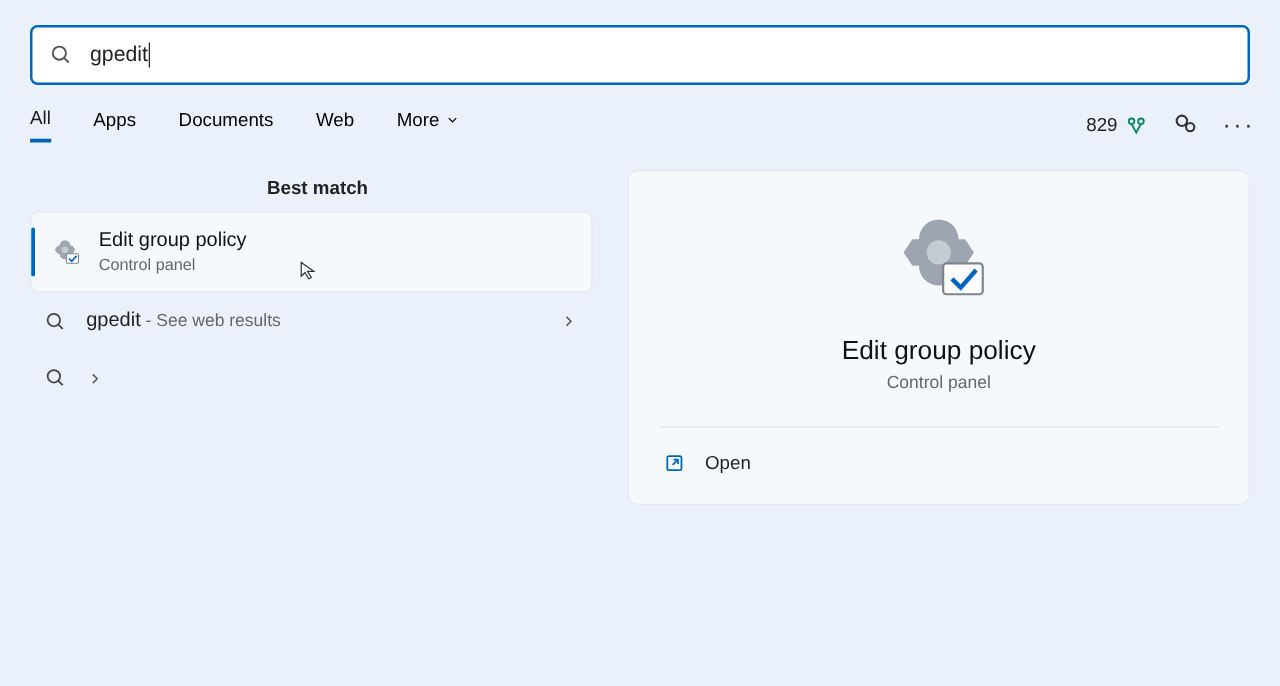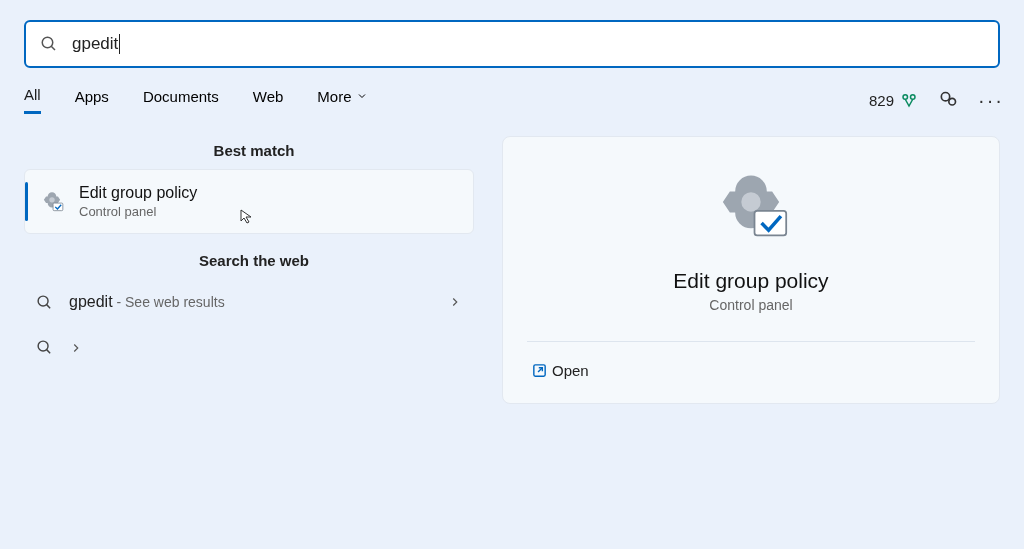--- a/index.html
+++ b/index.html
@@ -85,21 +85,21 @@
     .web-item .icon { width:17px; height:17px; color:#444; flex-shrink:0; }
     .web-item .label { font-size:16px; color:#222; flex:1; }
     .web-item .label .bold { font-weight:400; }
     .web-item .label .suffix { color:#666; font-size:14px; }
     .chevron { width:14px; height:14px; color:#555; }
     .preview-icon { width:88px; height:88px; margin: 0 auto 16px auto; display:block; }
     .preview-title { text-align:center; font-size:21px; color:#111; }
     .preview-sub { text-align:center; font-size:14px; color:#666; margin-top:4px; }
     .preview-hr { border:none; border-top:1px solid #dde5ee; margin: 28px 0 8px 0; }
     .action-row {
-      display:flex; gap: 4px;
+      display:flex; gap: 16px;
       padding: 12px 4px;
       cursor:pointer;
       border-radius:4px;
     }
     .action-row .icon { width:17px; height:17px; color:#0067c0; }
     .action-row .label { font-size:15px; color:#222; }
     svg { display:block; }
   </style>
 </head>
 <body>
@@ -170,21 +170,20 @@
         <div class="best-title">Edit group policy</div>
         <div class="best-sub">Control panel</div>
       </div>
       <span class="cursor">
         <svg viewBox="0 0 16 16" fill="none" stroke="#333" stroke-width="1">
             <path d="M2 2 L2 13 L5 10 L8 15 L10 14 L7 9 L12 9 Z" fill="#fff"></path>
           </svg>
       </span>
     </div>
 
-    <div class="section-header" style="margin-top:18px;">Search the web</div>
 
     <div class="web-item">
       <span class="icon">
           <svg viewBox="0 0 24 24" fill="none" stroke="currentColor" stroke-width="2">
             <circle cx="10" cy="10" r="7"></circle>
             <line x1="20" y1="20" x2="15" y2="15"></line>
           </svg>
         </span>
       <span class="label"><span class="bold">gpedit</span><span></span><span class="suffix"> - See web results</span></span>
       <span class="chevron">

